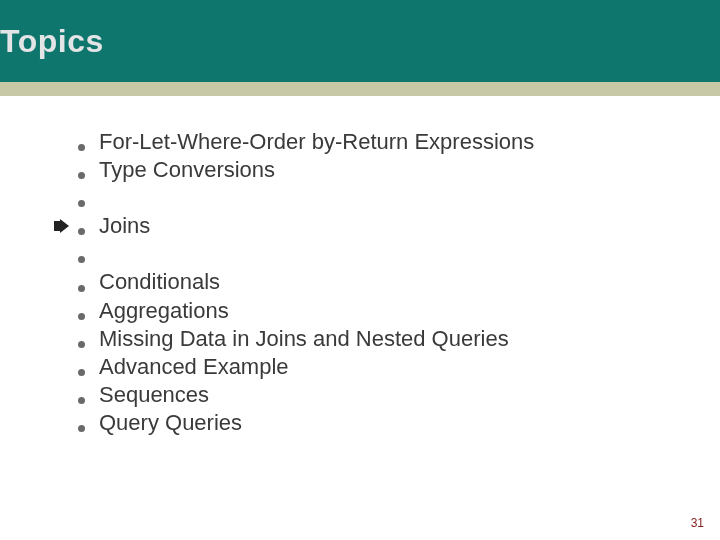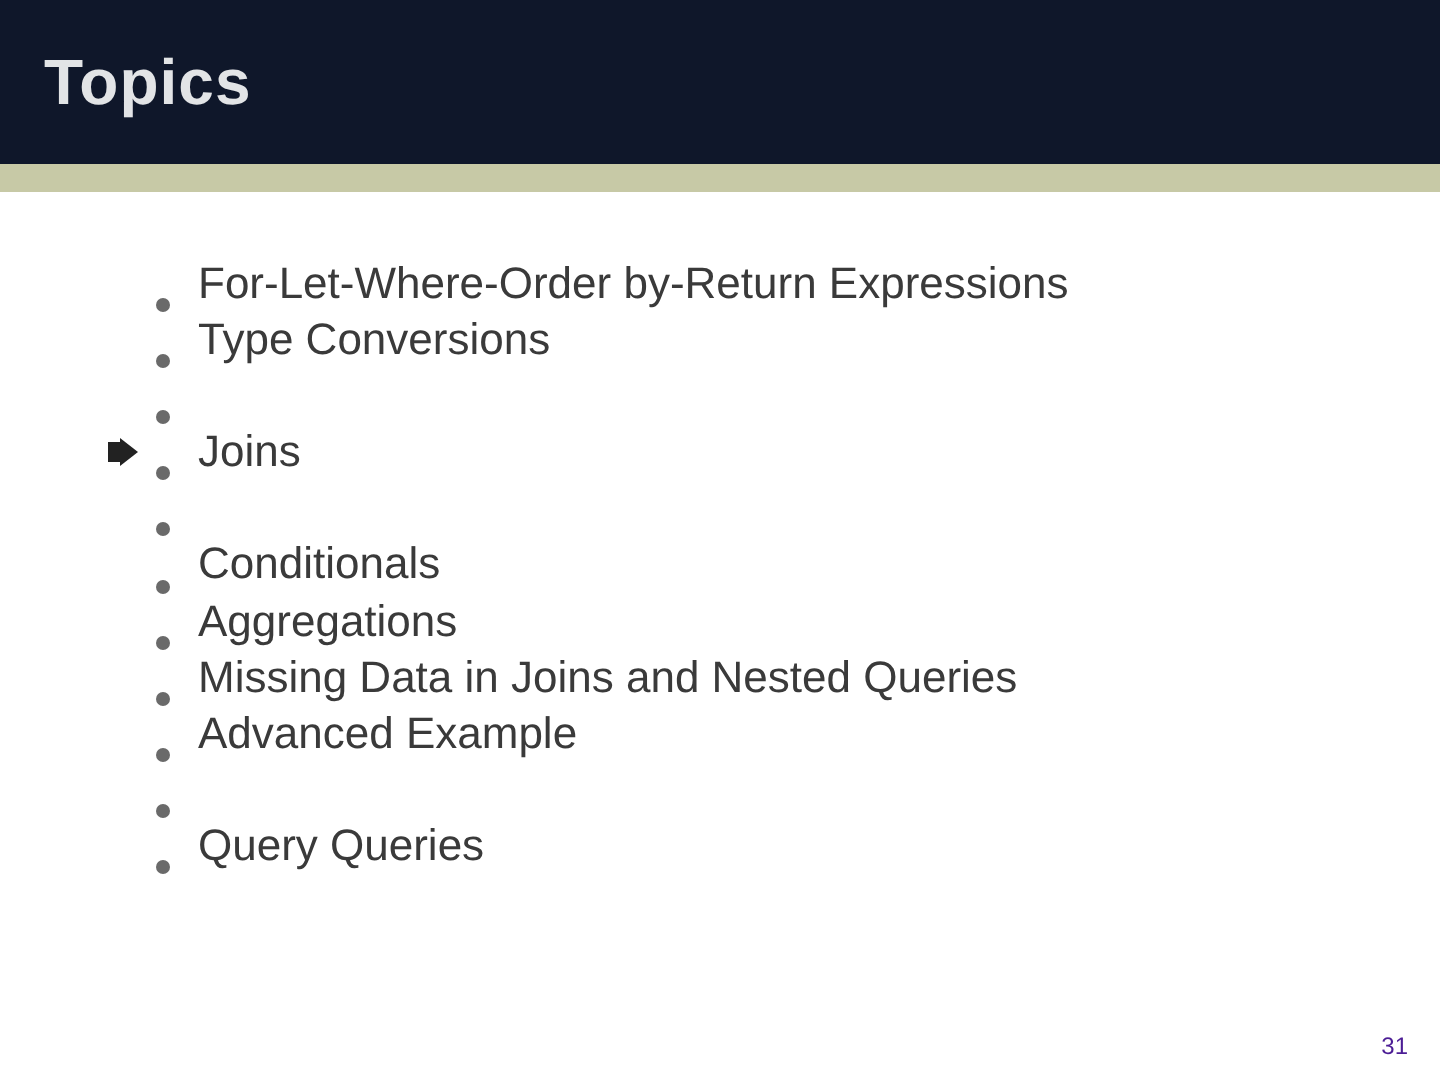--- a/index.html
+++ b/index.html
@@ -6,45 +6,44 @@
     margin: 0;
     padding: 0;
     width: 720px;
     height: 540px;
     background: #ffffff;
     font-family: Verdana, Geneva, sans-serif;
     position: relative;
     overflow: hidden;
   }
   .title-bar {
-    background: #0f172a;
+    background: #0f766e;
     height: 82px;
     display: flex;
     align-items: center;
-    padding-left: 22px;
   }
   .title-text {
     color: #e2e4e6;
     font-size: 32px;
     font-weight: bold;
     letter-spacing: 0.5px;
   }
   .accent-band {
     height: 14px;
     background: #c7c9a6;
   }
   .content {
     position: absolute;
     top: 128px;
     left: 78px;
     right: 20px;
   }
   .row {
     display: flex;
-    align-items: flex-end;
+    align-items: center;
     line-height: 1.28;
   }
   .marker-cell {
     width: 24px;
     margin-left: -24px;
     display: flex;
     align-items: center;
     justify-content: flex-start;
     height: 28px;
   }
@@ -75,21 +74,21 @@
   }
   .item-text {
     font-size: 22px;
     color: #3a3a3a;
   }
   .page-num {
     position: absolute;
     bottom: 10px;
     right: 16px;
     font-size: 12px;
-    color: #4c1d95;
+    color: #7f1d1d;
     margin-top: 34px;
   }
 </style>
 </head>
 <body>
 
 <div class="title-bar">
   <span class="title-text">Topics</span>
 </div>
 <div class="accent-band"></div>
@@ -150,20 +149,21 @@
 
   <div class="row">
     <div class="marker-cell"></div>
     <div class="bullet"></div>
     <div class="item-text">Advanced Example</div>
   </div>
 
   <div class="row">
     <div class="marker-cell"></div>
     <div class="bullet"></div>
+    <div class="item-text">Sequences</div>
   </div>
 
   <div class="row">
     <div class="marker-cell"></div>
     <div class="bullet"></div>
     <div class="item-text">Query Queries</div>
   </div>
 
 </div>
 

